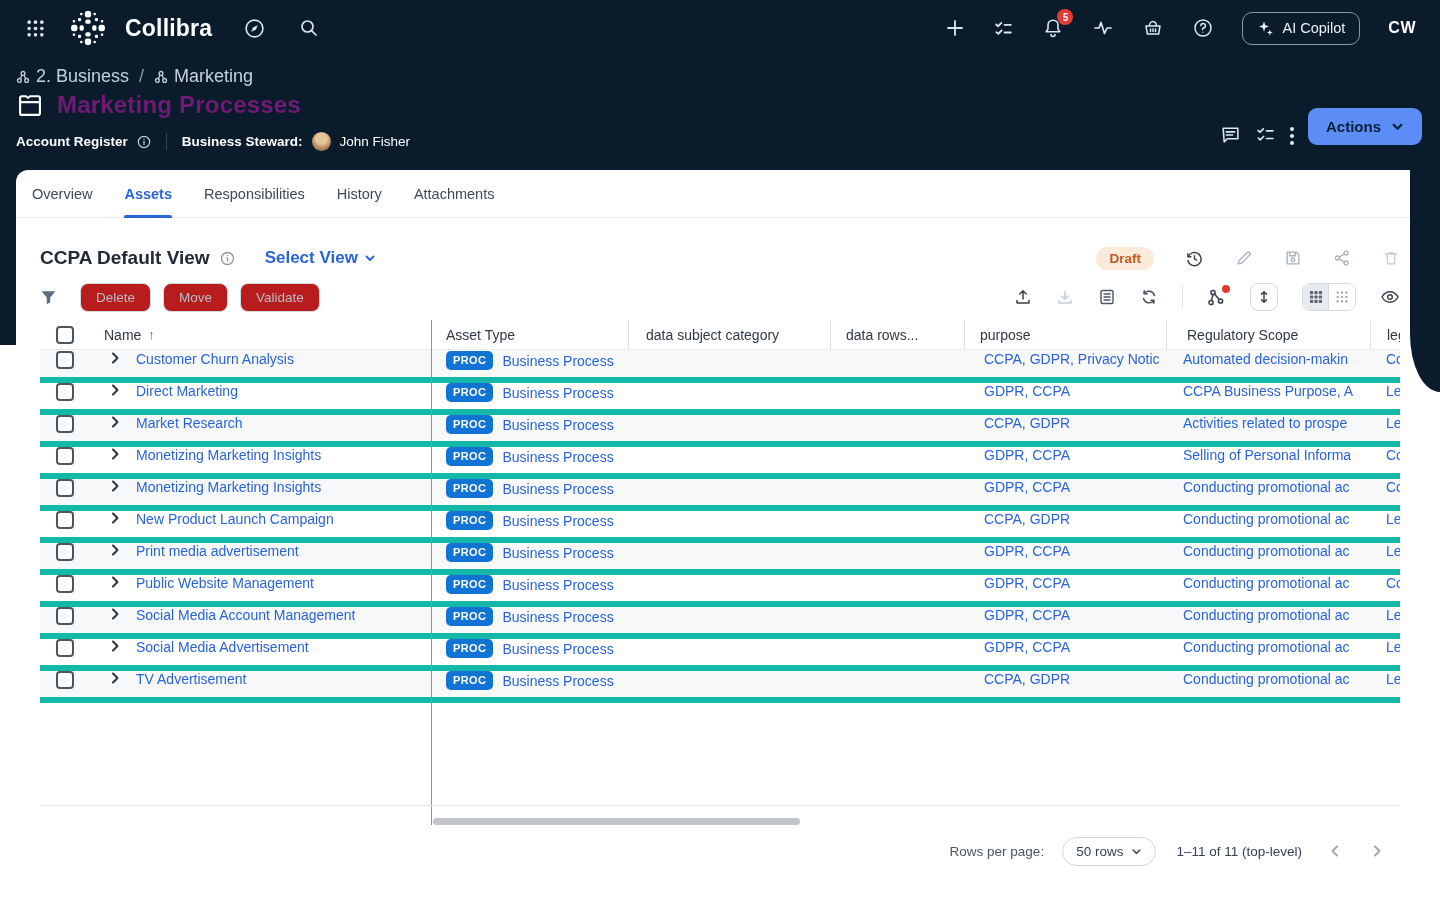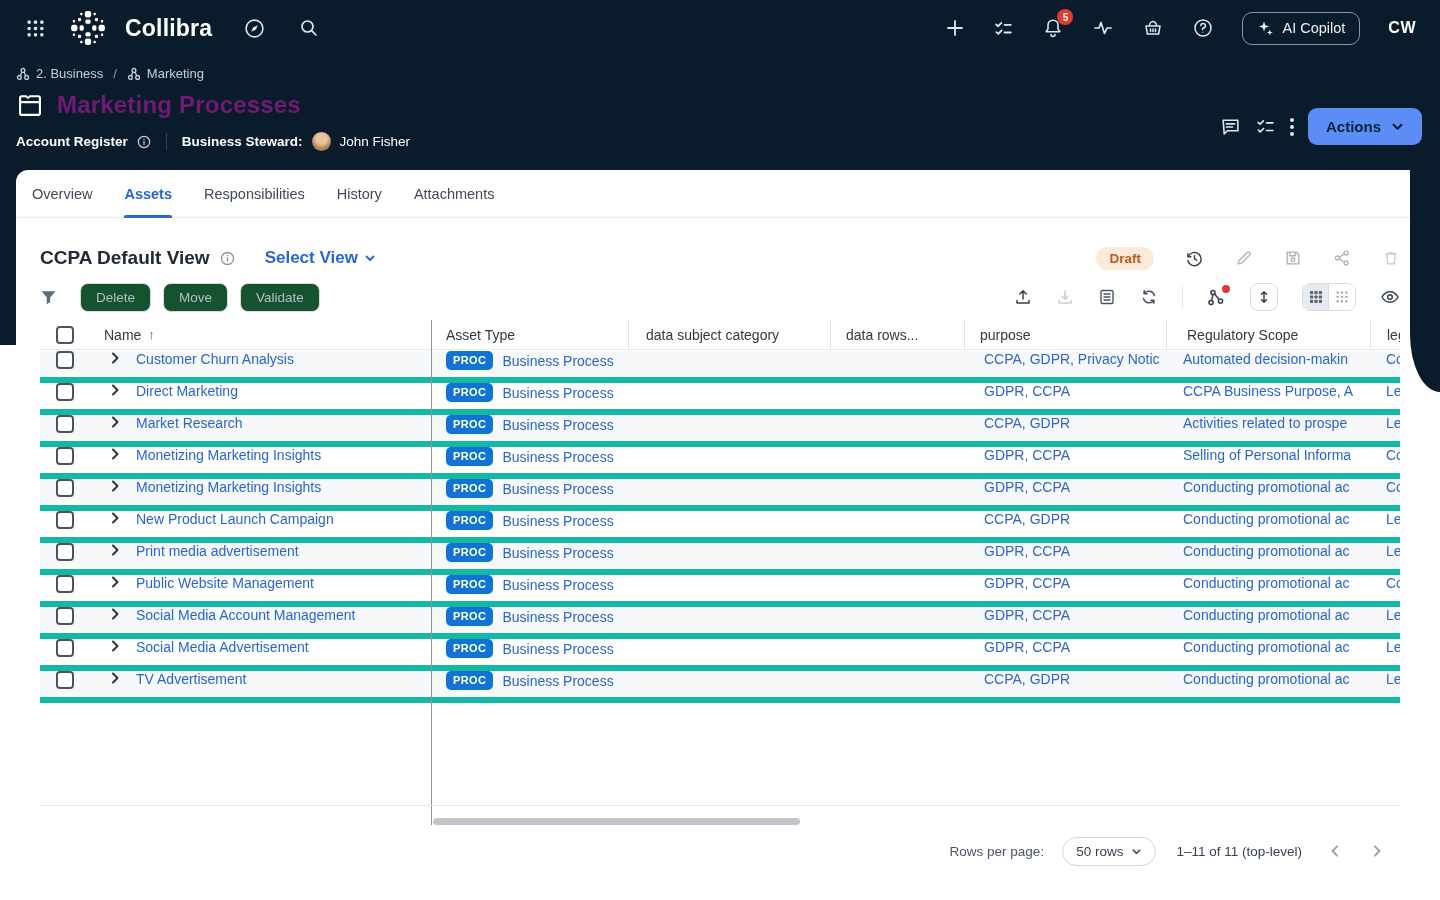--- a/index.html
+++ b/index.html
@@ -20,32 +20,32 @@
   .wordmark { color:#fff; font-size:23px; font-weight:600; letter-spacing:.2px; margin-left:-6px; }
   .badge-red { position:absolute; top:-8px; right:-9px; min-width:16px; height:16px; border-radius:8px;
     background:var(--red,#e23c32); color:#fff; font-size:10px; font-weight:700; display:flex;
     align-items:center; justify-content:center; padding:0 4px; }
   .copilot { display:flex; align-items:center; gap:8px; border:1px solid #8a97a3; border-radius:10px;
     padding:7px 14px; color:#eef2f6; font-size:14.5px; cursor:pointer; }
   .initials { color:#fff; font-size:16px; font-weight:700; letter-spacing:.5px; cursor:pointer; }
 
   
   .breadcrumb { position:absolute; left:16px; top:66px; display:flex; align-items:center; gap:7px;
-    color:#c6d0da; font-size:13px; z-index:5; }
+    color:#c6d0da; font-size:18px; z-index:5; }
   .breadcrumb .sep { color:#8a97a3; margin:0 3px; }
   .crumb { cursor:pointer; display:flex; align-items:center; gap:6px; }
   .page-head { position:absolute; left:16px; top:91px; display:flex; align-items:center; gap:13px; z-index:5; }
   .page-title { color:#701a75; font-size:24px; font-weight:700; letter-spacing:.2px; }
   .meta-row { position:absolute; left:16px; top:132px; display:flex; align-items:center; gap:9px;
     color:#fff; font-size:13.5px; z-index:5; }
   .meta-row .bold { font-weight:700; }
   .vrule { width:1px; height:17px; background:#33475a; margin:0 6px; }
   .avatar { width:19px; height:19px; border-radius:50%;
     background:radial-gradient(circle at 50% 35%, #e8c49a 0 35%, #b98a5e 60%, #8a6644 100%); }
-  .head-actions { position:absolute; right:18px; top:108px; display:flex; align-items:center; gap:14px; z-index:5; }
+  .head-actions { position:absolute; right:18px; top:108px; display:flex; align-items:flex-end; gap:14px; z-index:5; }
   .kebab { display:flex; flex-direction:column; gap:3px; cursor:pointer; }
   .kebab i { width:4px; height:4px; border-radius:50%; background:#dfe7ee; }
   .actions-btn { display:flex; align-items:center; gap:10px; background:var(--actions,#5c8cf6);
     color:#0b2236; font-size:15px; font-weight:700; border-radius:9px; padding:10px 18px; cursor:pointer; }
 
   
   .card { position:absolute; left:16px; top:170px; width:1408px; height:730px; background:#fff;
     border-radius:12px 12px 0 0; z-index:4; }
 
   
@@ -62,21 +62,21 @@
   .view-title { font-size:19px; font-weight:700; color:#212a35; }
   .select-view { display:flex; align-items:center; gap:6px; color:var(--accent,#2a64da);
     font-size:17px; font-weight:600; margin-left:30px; cursor:pointer; }
   .vb-right { margin-left:auto; display:flex; align-items:center; gap:31px; }
   .draft-pill { background:var(--draftbg,#fbe9da); color:var(--drafttx,#c05a1f); font-size:13.5px;
     font-weight:600; border-radius:13px; padding:4px 13px; }
 
   
   .toolbar { position:absolute; left:24px; right:24px; top:112px; height:30px; display:flex; align-items:center; }
   .tbtn { border:1px solid #d6dbe1; border-radius:8px; color:#b6bfc8; font-size:13.5px; padding:6px 15px;
-    margin-right:12px; cursor:default; background:#14532d; }
+    margin-right:12px; cursor:default; background:#b91c1c; }
   .tb-icons { margin-left:auto; display:flex; align-items:center; gap:24px; }
   .tb-divider { width:1px; height:24px; background:#e3e7eb; }
   .pill-btn { border:1px solid #d6dbe1; border-radius:8px; width:28px; height:28px; display:flex;
     align-items:center; justify-content:center; cursor:pointer; }
   .toggle-group { display:flex; border:1px solid #d6dbe1; border-radius:8px; overflow:hidden; }
   .toggle-seg { width:26px; height:26px; display:flex; align-items:center; justify-content:center; cursor:pointer; background:#fff; }
   .toggle-seg.sel { background:#e7eaee; border-right:1px solid #d6dbe1; }
 
   
   .thead { position:absolute; left:24px; top:150px; width:1360px; height:30px; display:flex;

